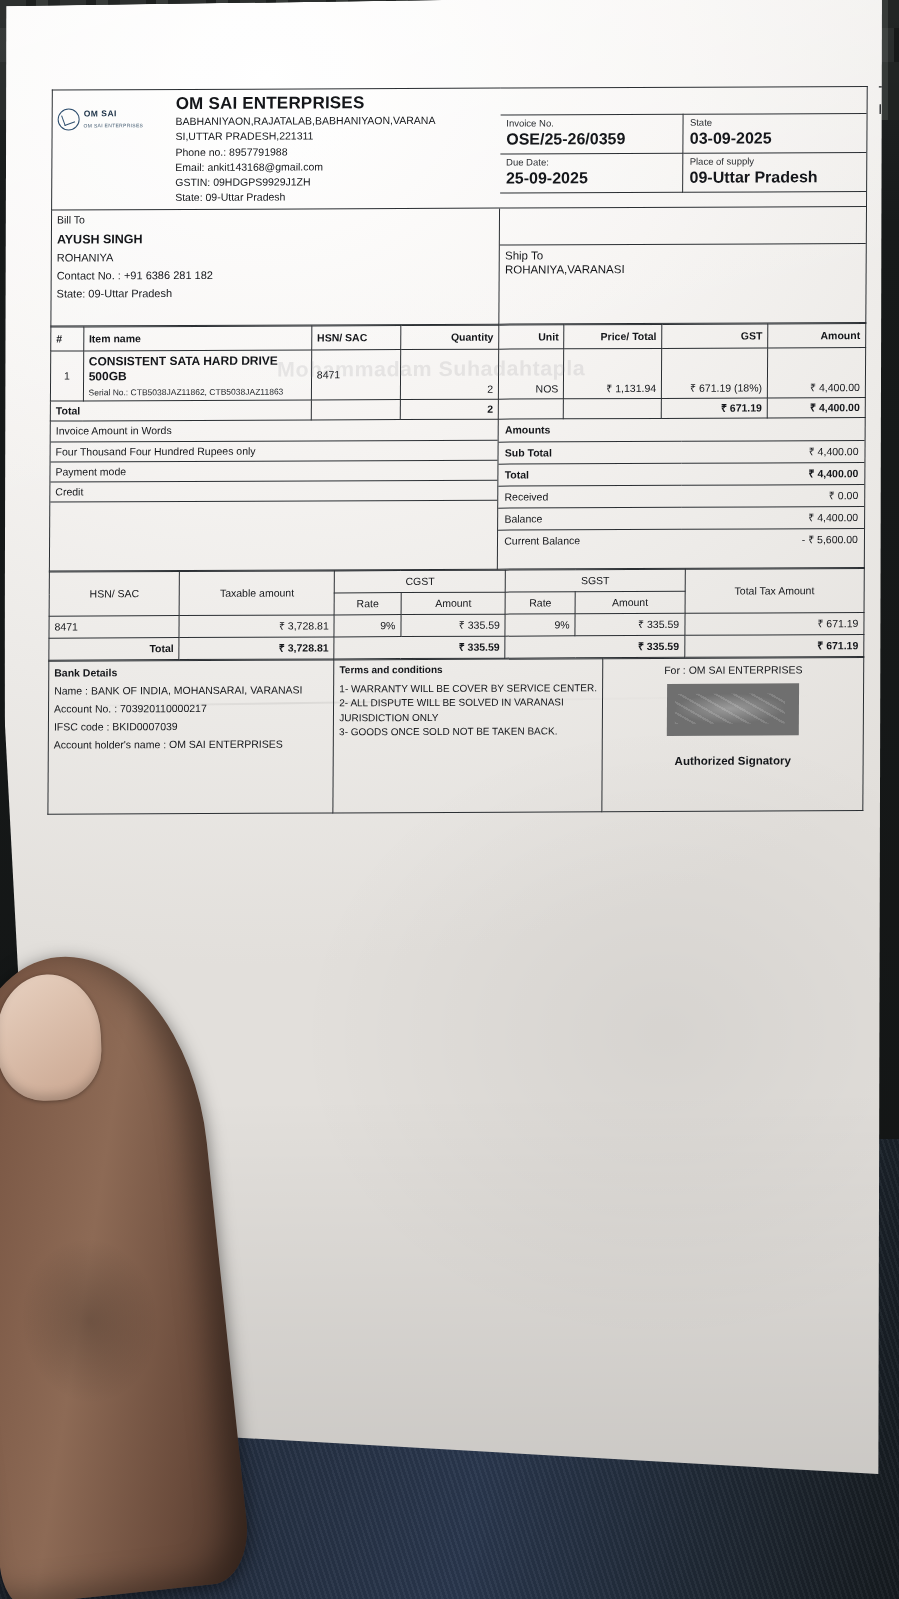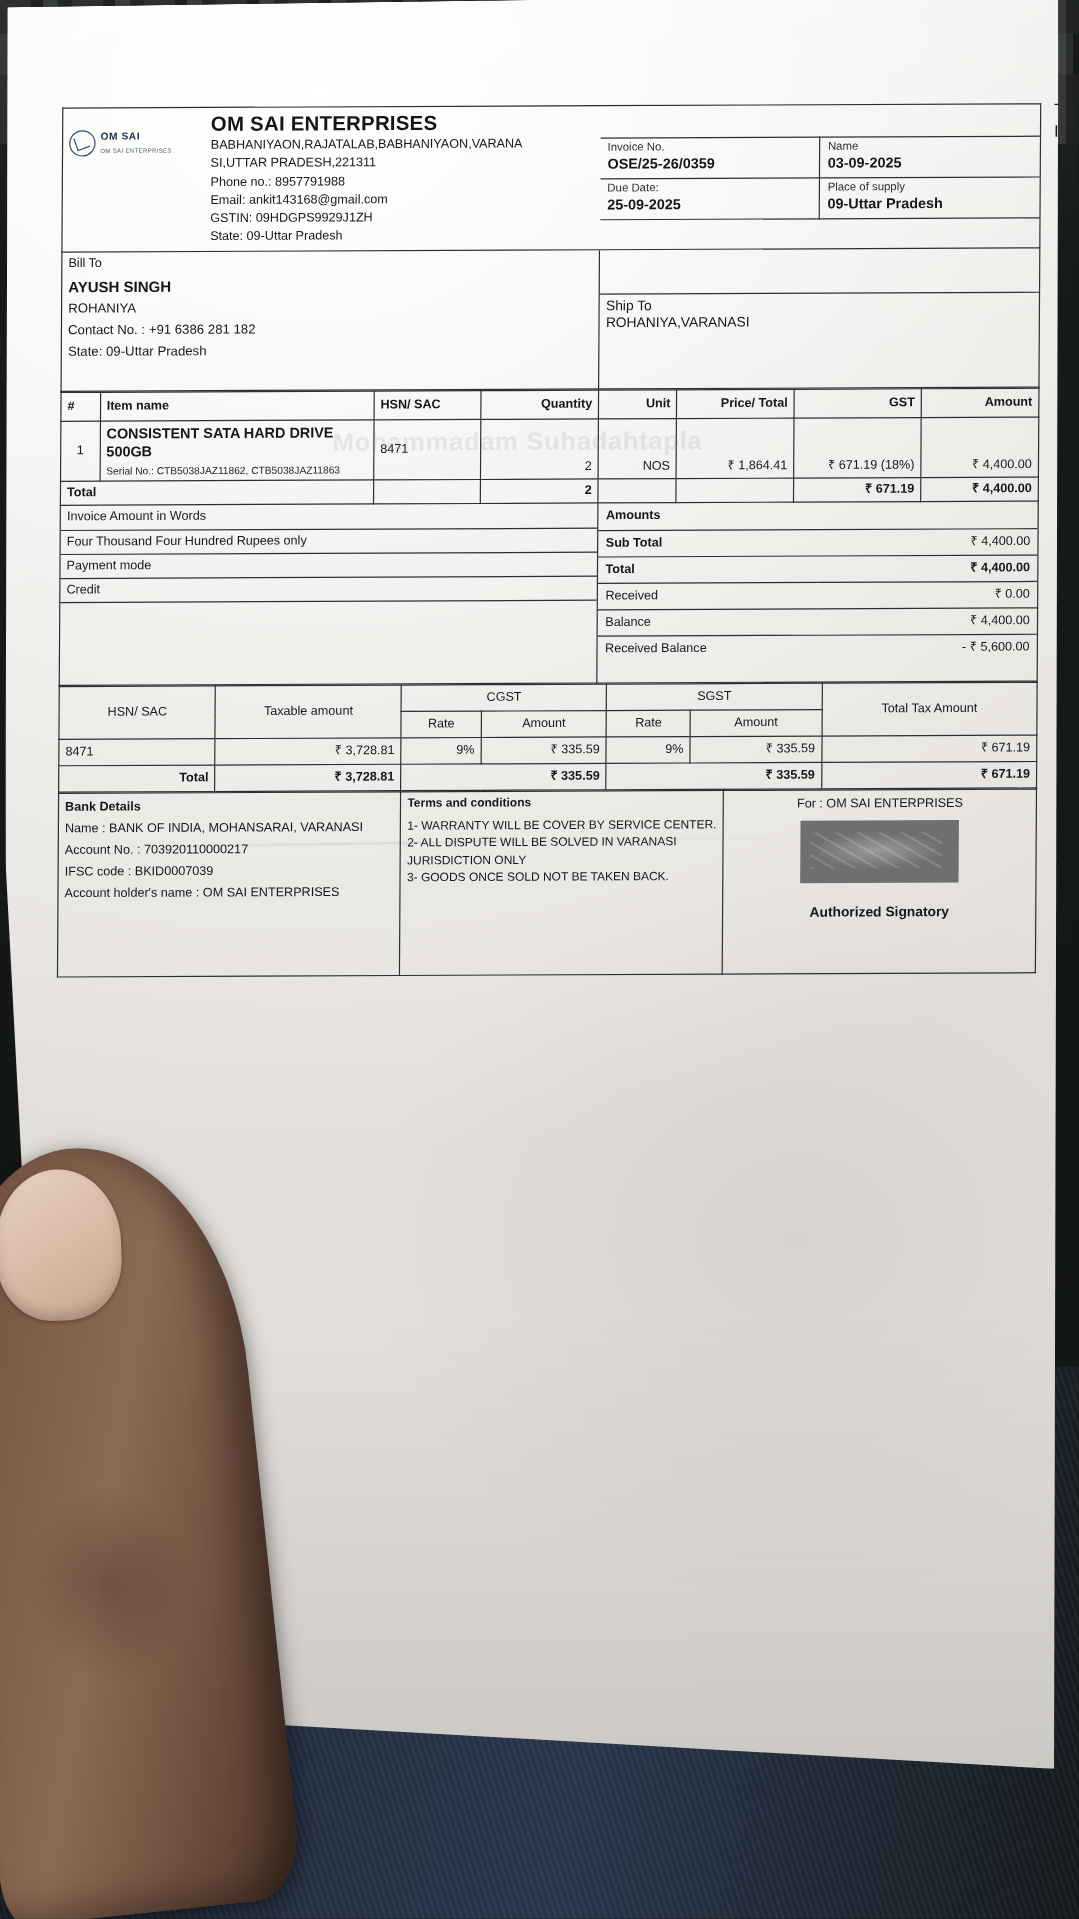--- a/index.html
+++ b/index.html
@@ -131,21 +131,21 @@
   }
   .logo .txt { font-weight: bold; letter-spacing: .5px; font-size: 8.5px; color:#20354a; }
   .logo .sub { font-size: 5px; color: #4a6176; letter-spacing: .3px; }
 
   .company { font-size: 17px; font-weight: bold; letter-spacing: .2px; }
   .cline { font-size: 10.5px; line-height: 1.45; }
 
   .meta { width: 100%; }
   .meta td { border: 1px solid #2b2f33; font-size: 10px; padding: 2px 6px 4px; }
   .meta .lab { font-size: 9.5px; color: #2a2d31; }
-  .meta .val { font-weight: bold; font-size: 12px; }
+  .meta .val { font-weight: bold; font-size: 16px; }
 
   .billto .lab { font-size: 10.5px; }
   .billto .name { font-weight: bold; font-size: 12.5px; }
   .billto .line { font-size: 11px; padding-top: 4px; }
 
   .items th { font-size: 10.5px; font-weight: bold; padding: 5px; }
   .items td { font-size: 10.5px; }
   .items .prod { font-weight: bold; font-size: 12px; }
   .items .serial { font-size: 8.5px; padding-top: 3px; color: #23262a; }
 
@@ -260,21 +260,21 @@
         <td style="width:45%; padding:0; border-left:none; position:relative;">
           <div class="title">Tax Invoice</div>
           <table class="meta" style="margin-top:26px; border-top:1px solid #2b2f33;">
             <tbody>
                   <tr>
               <td style="width:50%;border-left:none;">
                 <div class="lab">Invoice No.</div>
                 <div class="val">OSE/25-26/0359</div>
               </td>
               <td style="width:50%;border-right:none;">
-                <div class="lab">Name</div>
+                <div class="lab">State</div>
                 <div class="val">03-09-2025</div>
               </td>
             </tr>
             <tr>
               <td style="border-left:none;">
                 <div class="lab">Due Date:</div>
                 <div class="val">25-09-2025</div>
               </td>
               <td style="border-right:none;">
                 <div class="lab">Place of supply</div>
@@ -331,21 +331,21 @@
       </tr>
       <tr>
         <td class="c" style="vertical-align:middle;">1</td>
         <td>
           <div class="prod">CONSISTENT SATA HARD DRIVE 500GB</div>
           <div class="serial">Serial No.: CTB5038JAZ11862, CTB5038JAZ11863</div>
         </td>
         <td style="vertical-align:middle;">8471</td>
         <td class="r" style="vertical-align:bottom;">2</td>
         <td class="r" style="vertical-align:bottom;">NOS</td>
-        <td class="r" style="vertical-align:bottom;">₹ 1,864.41</td>
+        <td class="r" style="vertical-align:bottom;">₹ 1,131.94</td>
         <td class="r" style="vertical-align:bottom;text-align:right;">₹ 671.19 (18%)</td>
         <td class="r" style="vertical-align:bottom;">₹ 4,400.00</td>
       </tr>
       <tr>
         <td colspan="2" class="b">Total</td>
         <td></td>
         <td class="r b">2</td>
         <td></td>
         <td></td>
         <td class="r b">₹ 671.19</td>
@@ -394,21 +394,21 @@
             </tr>
             <tr>
               <td style="border-left:none;border-right:none;">Received</td>
               <td class="r" style="border-left:none;border-right:none;">₹ 0.00</td>
             </tr>
             <tr>
               <td style="border-left:none;border-right:none;">Balance</td>
               <td class="r" style="border-left:none;border-right:none;">₹ 4,400.00</td>
             </tr>
             <tr>
-              <td style="border-left:none;border-right:none;border-bottom:none;">Received Balance</td>
+              <td style="border-left:none;border-right:none;border-bottom:none;">Current Balance</td>
               <td class="r" style="border-left:none;border-right:none;border-bottom:none;">- ₹ 5,600.00</td>
             </tr>
           </tbody>
               </table>
         </td>
       </tr>
     </tbody>
       </table>
 
     <table class="tax" style="border-top:none;">

